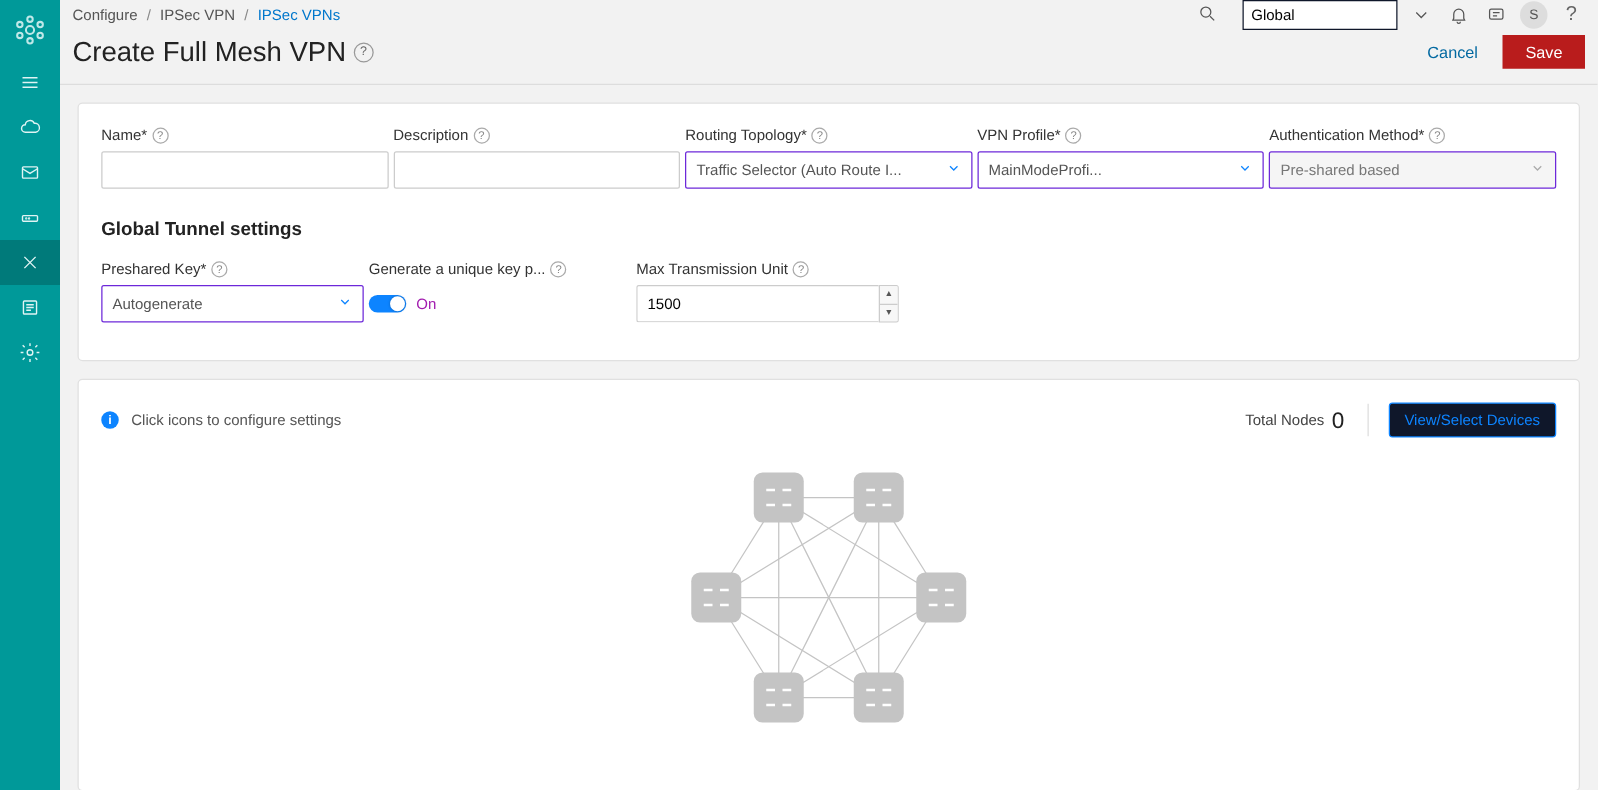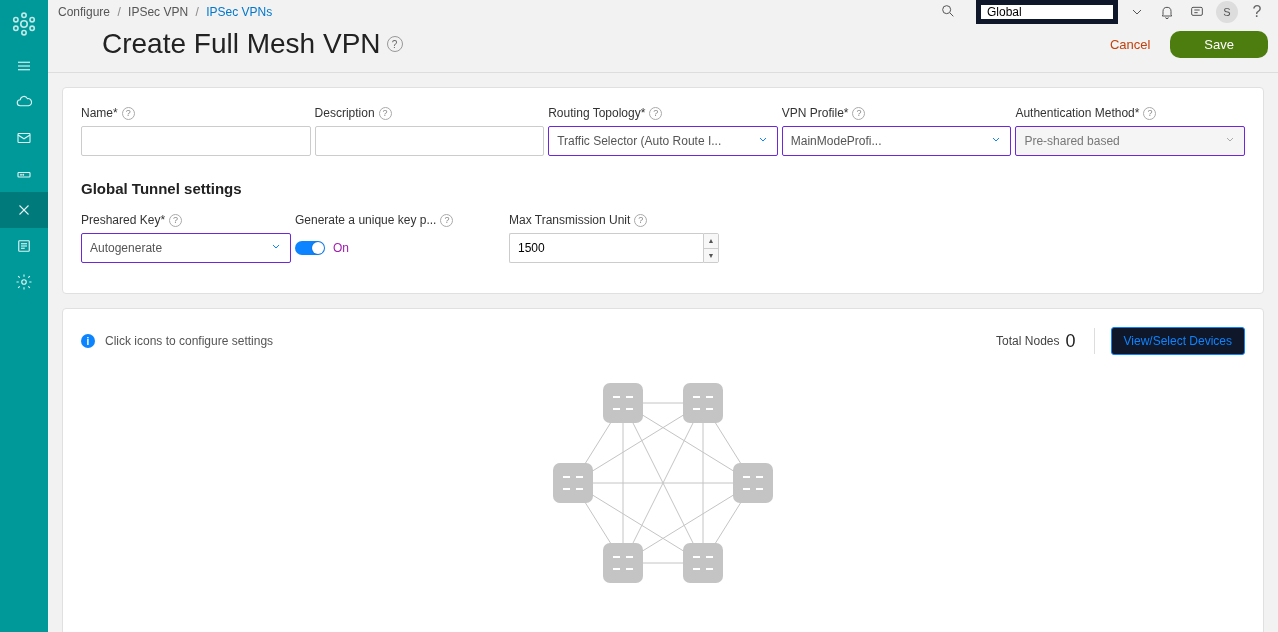--- a/index.html
+++ b/index.html
@@ -13,30 +13,30 @@
   .sidebar-icon svg { width:18px; height:18px; stroke:#e0f4f4; fill:none; stroke-width:1.5; }
 
   .main { flex:1; display:flex; flex-direction:column; background:#f2f2f2; overflow:auto; }
 
   .topbar { height:40px; display:flex; align-items:center; padding:0 10px; background:#f2f2f2; }
   .breadcrumb { font-size:12px; color:#555; }
   .breadcrumb .sep { margin:0 4px; color:#888; }
   .breadcrumb .current { color:#0077cc; }
   .top-spacer { flex:1; }
   .search-icon-box { margin-right:8px; cursor:pointer; }
-  .org-input { width:142px; height:24px; border:5px solid #0f172a; padding:2px 6px; background:#fff; font-size:12px;margin-left:12px; }
+  .org-input { width:124px; height:24px; border:1px solid #0f172a; padding:2px 6px; background:#fff; font-size:12px;margin-left:12px; }
   .top-icon { width:22px; height:22px; display:flex; align-items:center; justify-content:center; margin-left:8px; cursor:pointer; color:#555; }
   .avatar { width:22px; height:22px; border-radius:50%; background:#ddd; display:flex; align-items:center; justify-content:center; font-size:11px; color:#555; margin-left:8px; cursor:pointer; }
 
   .title-row { display:flex; align-items:center; padding:4px 10px 12px 10px; border-bottom:1px solid #ddd; background:#f2f2f2; }
-  .page-title { font-size:28px; font-weight:400; color:#222;margin-left:44px; }
+  .page-title { font-size:22px; font-weight:400; color:#222; }
   .help-bubble { display:inline-flex; align-items:center; justify-content:center; width:16px; height:16px; border:1px solid #999; border-radius:50%; font-size:10px; color:#666; margin-left:6px; cursor:pointer; }
   .title-spacer { flex:1; }
-  .btn-cancel { color:#c2410c; background:none; border:none; font-size:13px; margin-right:14px; cursor:pointer; }
-  .btn-save { background:#4d7c0f; color:#fff; border:none; border-radius:10px; padding:6px 34px; font-size:13px; cursor:pointer; }
+  .btn-cancel { color:#0369a1; background:none; border:none; font-size:13px; margin-right:14px; cursor:pointer; }
+  .btn-save { background:#b91c1c; color:#fff; border:none; border-radius:0; padding:6px 18px; font-size:13px; cursor:pointer; }
 
   .content { padding:14px; }
   .panel { background:#fff; border:1px solid #e0e0e0; border-radius:4px; padding:18px 18px 30px 18px; margin-bottom:14px; }
 
   .form-row { display:flex; gap:4px; margin-bottom:24px; }
   .form-group { flex:1; min-width:0; }
   .form-label { font-size:12px; color:#333; margin-bottom:6px; display:flex; align-items:center; }
   .help-q { display:inline-flex; align-items:center; justify-content:center; width:13px; height:13px; border:1px solid #aaa; border-radius:50%; font-size:9px; color:#888; margin-left:4px; cursor:pointer; }
   .form-control { width:100%; height:30px; border:1px solid #ccc; border-radius:2px; padding:4px 8px; font-size:12px; background:#fff; }
   .form-select { width:100%; height:30px; border:1px solid #6d28d9; border-radius:2px; padding:4px 26px 4px 8px; font-size:12px; background:#fff; position:relative; display:flex; align-items:center; color:#555; cursor:pointer; overflow:hidden; white-space:nowrap; text-overflow:ellipsis; }

